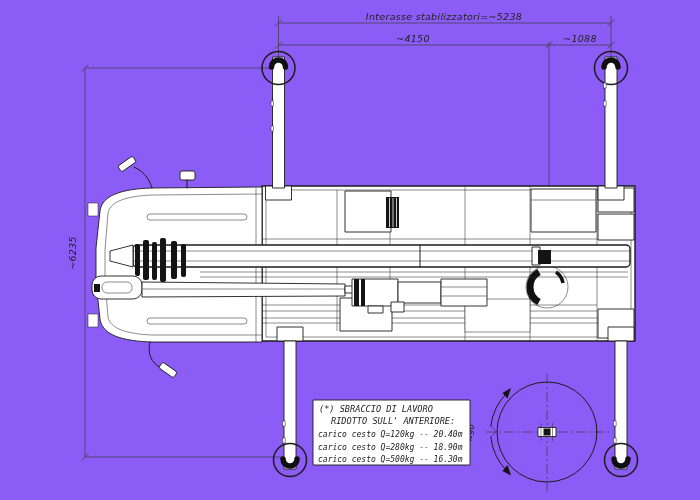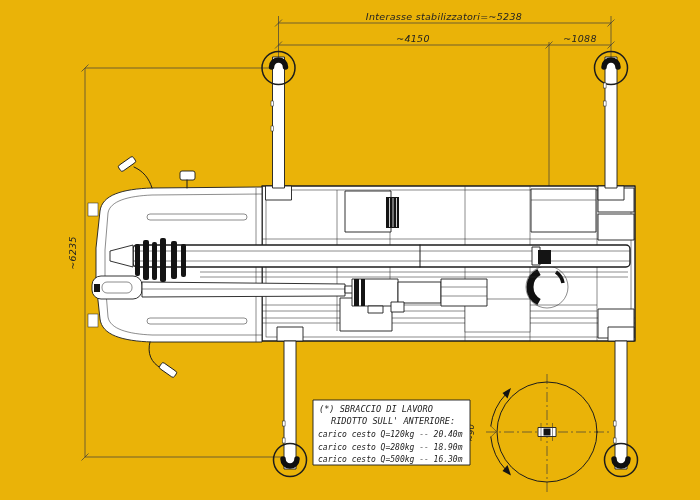--- a/index.html
+++ b/index.html
@@ -1,16 +1,16 @@
 <!DOCTYPE html>
 <html><head>
 <meta charset="utf-8">
 <style>
   html,body{margin:0;padding:0;background:#fff;}
-  #stage{position:relative;width:700px;height:500px;background:#eab308;overflow:hidden;
+  #stage{position:relative;width:700px;height:500px;background:#8b5cf6;overflow:hidden;
          font-family:"DejaVu Sans", sans-serif;}
   svg{display:block}
   
   .s  {stroke:#1c1c1c;stroke-width:1;fill:none;stroke-linecap:round;stroke-linejoin:round}
   .s2 {stroke:#1c1c1c;stroke-width:1.5;fill:none;stroke-linecap:round;stroke-linejoin:round}
   .sw {stroke:#1c1c1c;stroke-width:0.9;fill:#ffffff;stroke-linejoin:round}
   .sw2{stroke:#1c1c1c;stroke-width:1.4;fill:#ffffff;stroke-linejoin:round}
   .thin{stroke:#2e2e2e;stroke-width:0.55;fill:none}
   .thinw{stroke:#2e2e2e;stroke-width:0.55;fill:#ffffff}
   .dim{stroke:#3c3c3c;stroke-width:0.7;fill:none}

